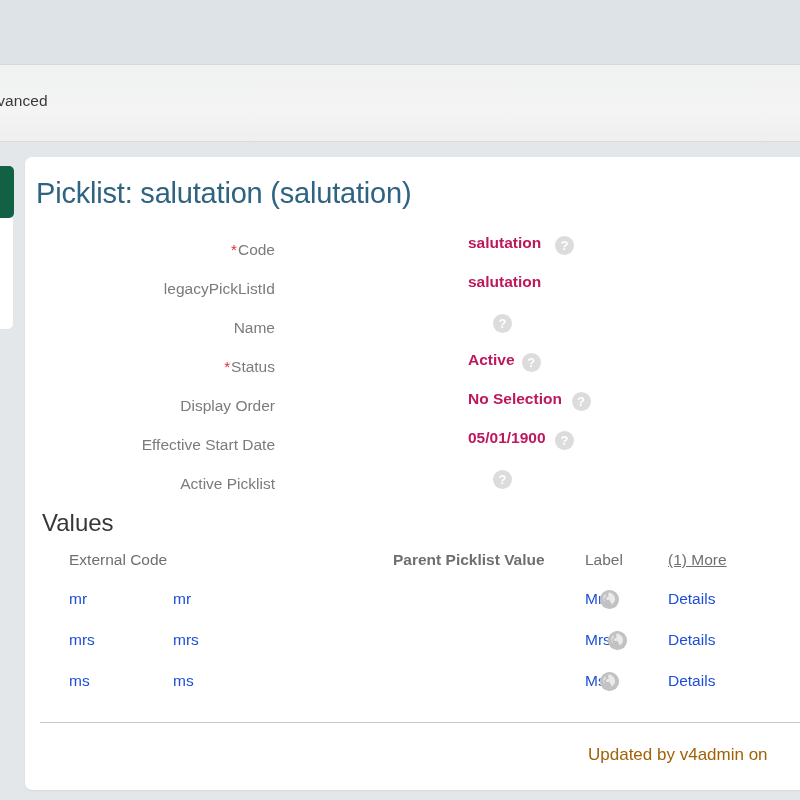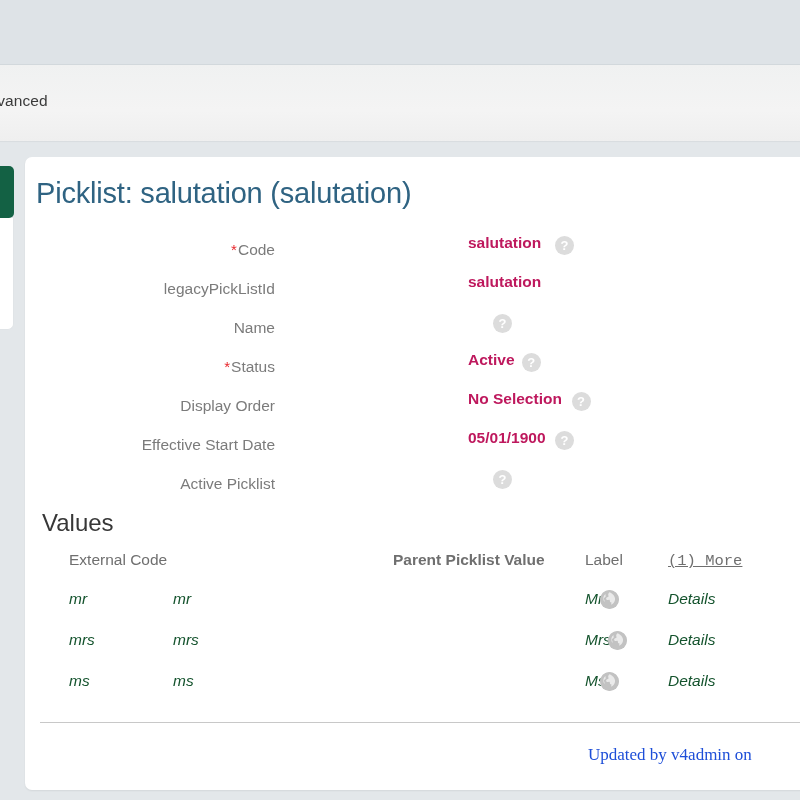--- a/index.html
+++ b/index.html
@@ -170,34 +170,32 @@
   .vt-cell {
     position: absolute;
     font-size: 15.5px;
     white-space: nowrap;
   }
   .vt-header .vt-cell {
     color: #6f6f6f;
     top: 6px;
   }
   .vt-row .vt-cell {
-    color: #14532d;
+    color: #1d4ed8;
     top: 7px;
-    font-style: italic;
   }
   .col-0 { left: 26px; margin-left: 18px; }
   .col-1 { left: 148px; }
   .col-2 { left: 368px; font-weight: bold; }
   .col-3 { left: 560px; }
   .col-4 { left: 643px; }
 
   .more-link {
     text-decoration: underline;
     color: #6f6f6f;
-    font-family: Liberation Mono, monospace;
   }
 
   .globe-icon {
     position: absolute;
     top: 7px;
     width: 19px;
     height: 19px;
     border-radius: 50%;
     background: #c9c9c9;
     overflow: hidden;
@@ -211,23 +209,22 @@
     width: 800px;
     height: 1px;
     background: #c8c8c8;
   }
 
   #footer-link {
     position: absolute;
     left: 563px;
     top: 588px;
     font-size: 17px;
-    color: #1d4ed8;
-    white-space: nowrap;
-    font-family: Liberation Serif, serif;
+    color: #a16207;
+    white-space: nowrap;
   }
 </style>
 </head>
 <body>
 
 <div id="app-chrome"></div>
 
 <div id="tab-bar">
 </div>
 <div id="tab-advanced">Advanced</div>

